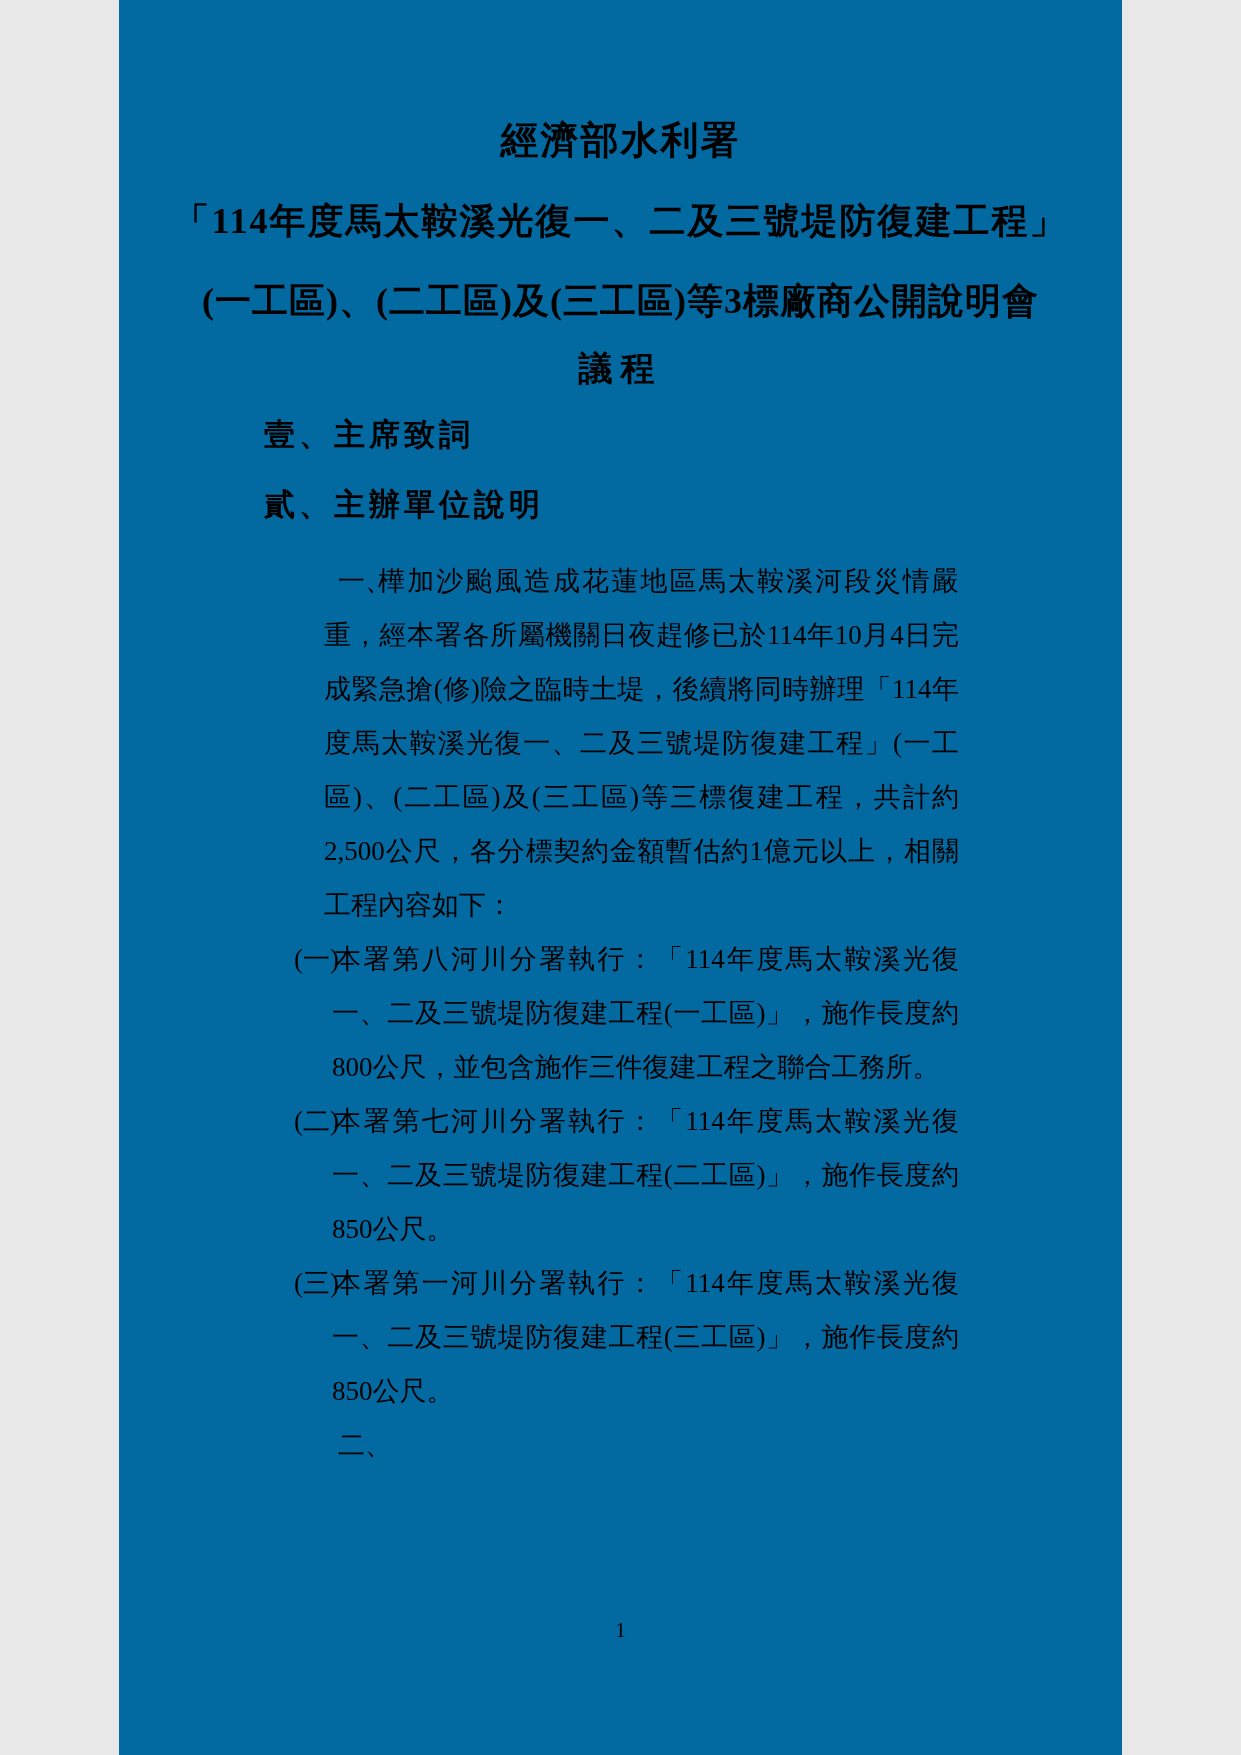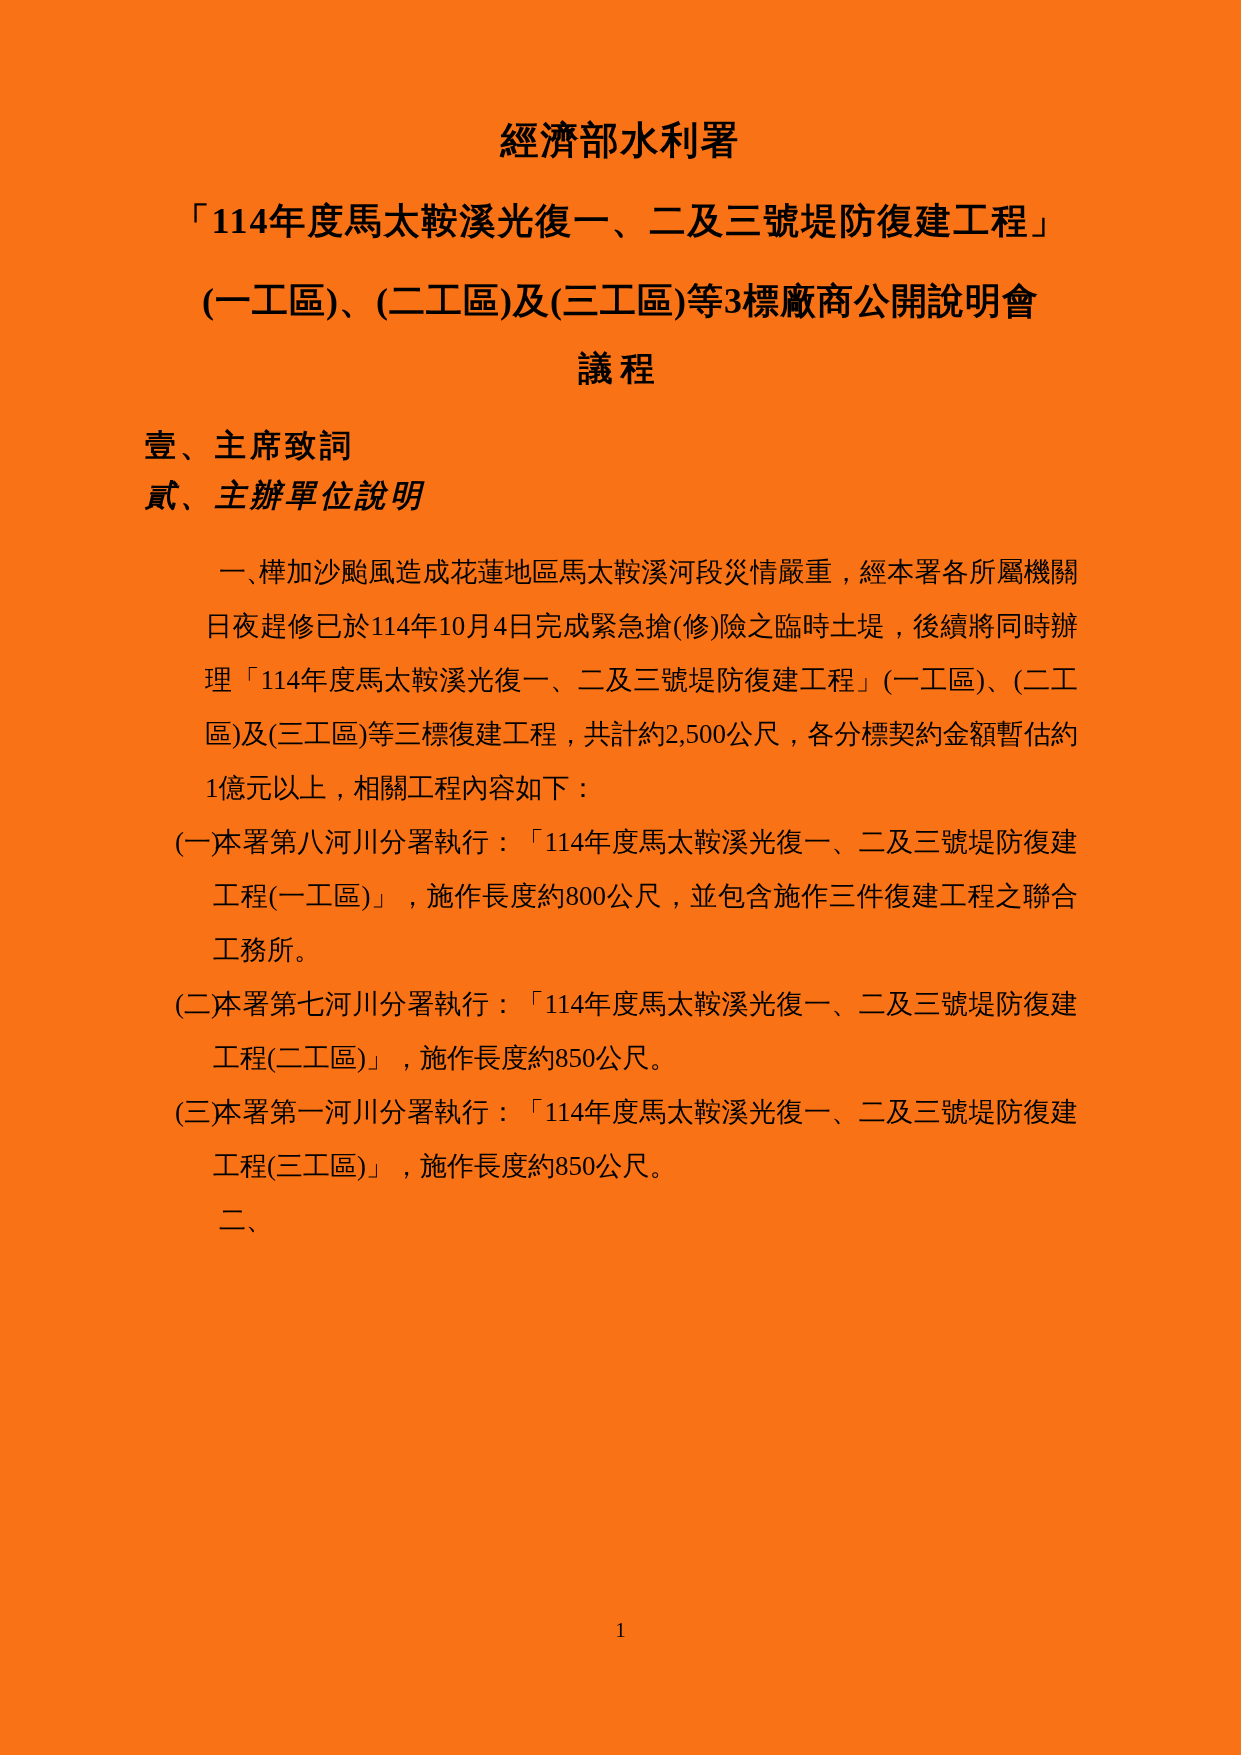--- a/index.html
+++ b/index.html
@@ -1,32 +1,32 @@
 <!DOCTYPE html>
 <html><head>
 <meta charset="utf-8">
 <style>
   html,body{margin:0;padding:0;background:#e8e8e8;}
   .page{
-    width:1241px;height:1755px;position:relative;margin:0 auto;
-    background:#f97316;color:#000000;
+    width:1003px;height:1755px;position:relative;margin:0 auto;
+    background:#0369a1;color:#000000;
     font-family:"Liberation Serif","DejaVu Serif",serif;
     box-sizing:border-box;padding-top:120px;overflow:hidden;
   }
   .title{text-align:center;font-weight:bold;margin:0;}
   .t1{font-size:38px;line-height:40px;letter-spacing:2px;}
   .t2{margin-top:37px;font-size:36px;line-height:48px;letter-spacing:2px;}
   .t3{margin-top:32px;font-size:36px;line-height:48px;letter-spacing:1px;}
   .t4{margin-top:24px;font-size:34px;line-height:40px;letter-spacing:8px;}
   .sec-heading{
     margin:0 0 0 145px;font-size:31px;font-weight:bold;
     letter-spacing:4px;line-height:36px;
   }
-  .sh1{margin-top:39px;}
-  .sh2{margin-top:14px;font-style:italic;}
+  .sh1{margin-top:28px;}
+  .sh2{margin-top:34px;}
   .content{
     margin:31px 163px 0 205px;
     font-size:27px;line-height:54px;
     text-align:justify;text-justify:inter-character;
   }
   .para{position:relative;margin:0;}
   .para .marker{position:absolute;left:-40px;top:0;white-space:nowrap;}
   .para.l1{text-indent:54px;}
   .para.l2{margin-left:8px;text-indent:2px;}
   .page-num{

